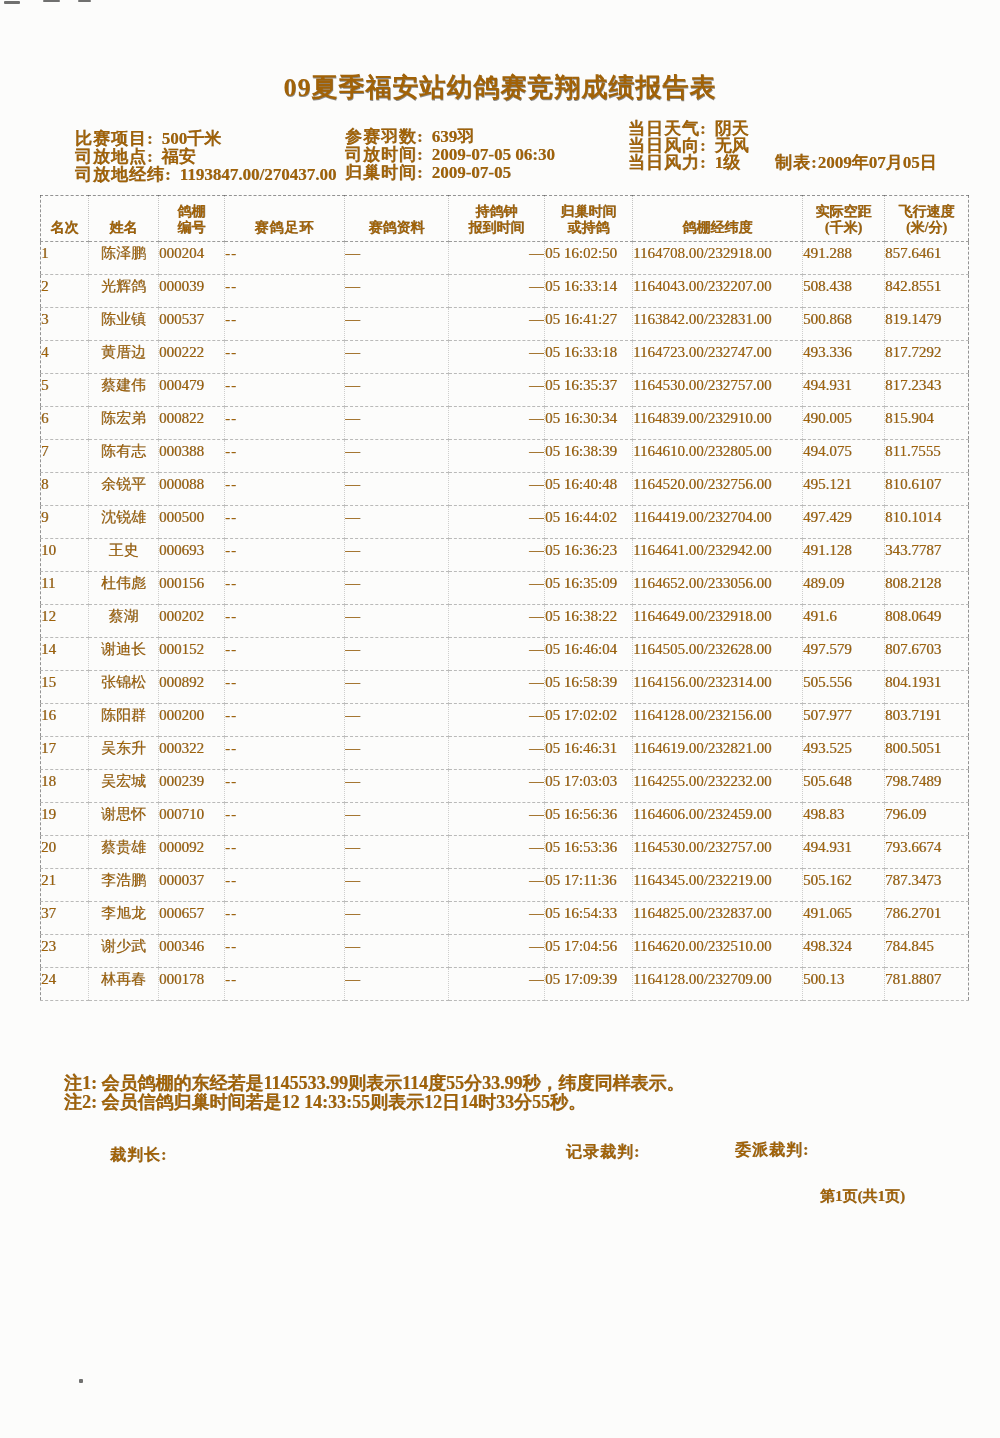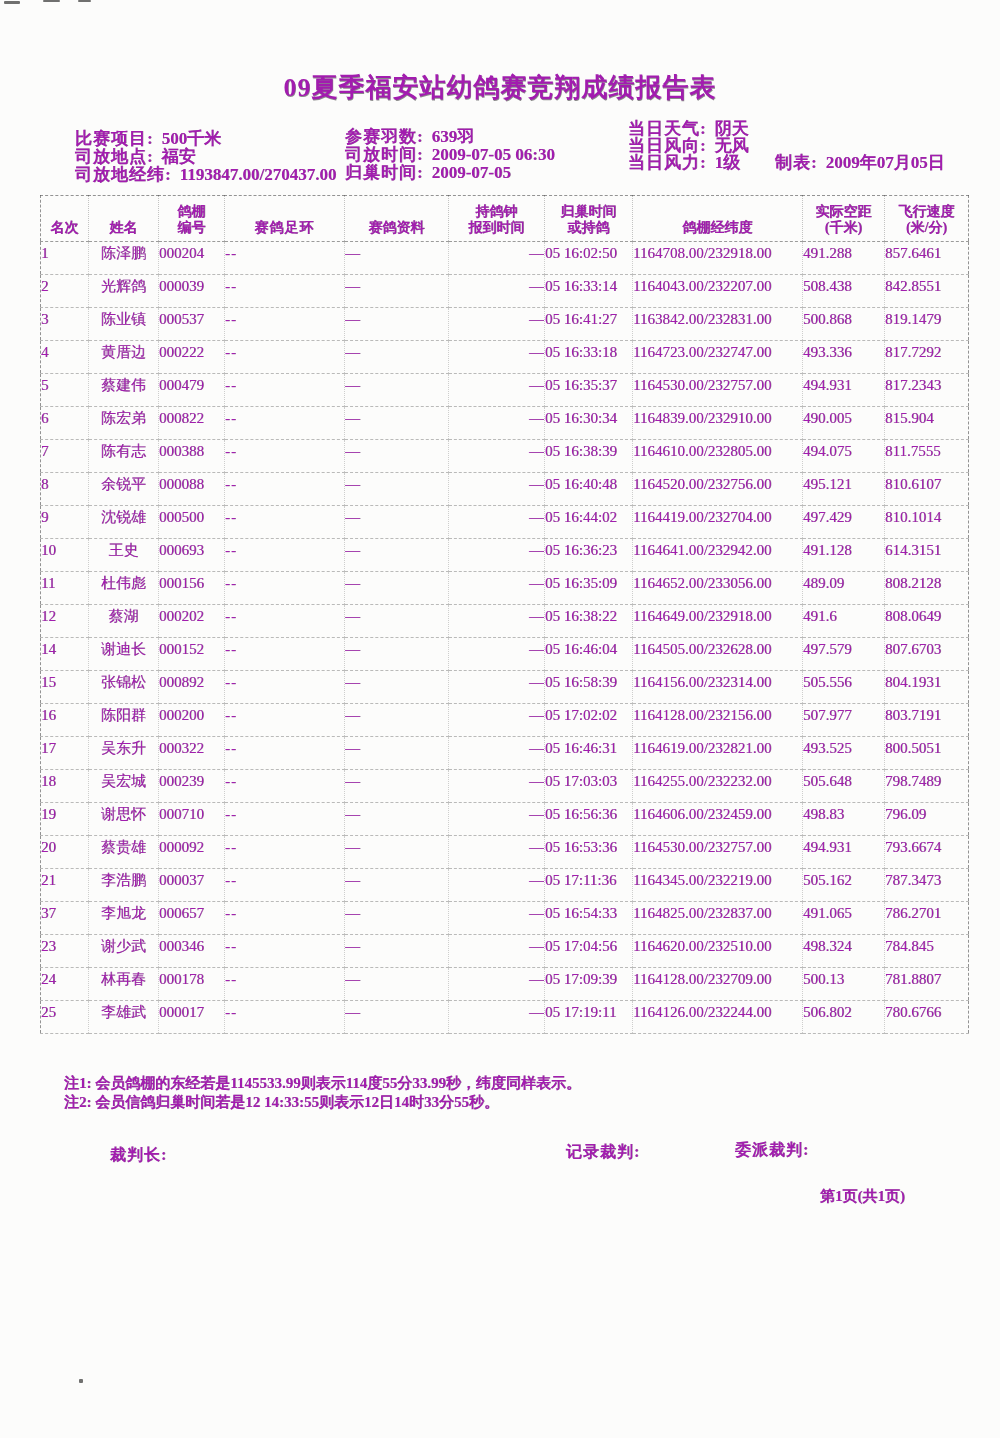--- a/index.html
+++ b/index.html
@@ -2,21 +2,21 @@
 <html><head>
 <meta charset="utf-8">
 <style>
   html,body{margin:0;padding:0;background:#ffffff;}
   .page{
     position:relative;
     width:1000px;height:1438px;
     background:#fcfcfb;
     overflow:hidden;
     font-family:"Liberation Serif","DejaVu Serif",serif;
-    color:#a21caf;
+    color:#a16207;
   }
   
   .artifact{position:absolute;background:#4c4c4c;border-radius:1px;opacity:.8;}
 
   
   .title{
     position:absolute;left:0;top:70px;width:1000px;
     text-align:center;font-size:26px;font-weight:bold;
     letter-spacing:1px;margin:0;
     text-shadow:0.5px 0.5px 0.6px rgba(0,0,0,.45);
@@ -24,21 +24,21 @@
 
   
   .info{position:absolute;font-size:17px;font-weight:bold;line-height:18px;white-space:nowrap;
         text-shadow:0.4px 0.4px 0.5px rgba(0,0,0,.35);}
   .info-left{left:75px;top:130px;}
   .info-mid{left:345px;top:128px;}
   .info-right{left:628px;top:120px;line-height:17px;}
   .info .lbl{margin-right:8px;letter-spacing:1px;}
   .made-by{position:absolute;left:775px;top:151px;font-size:17px;font-weight:bold;white-space:nowrap;
            text-shadow:0.4px 0.4px 0.5px rgba(0,0,0,.35);}
-  .made-by .lbl{margin-right:8px;letter-spacing:1px;}
+  .made-by .lbl{letter-spacing:1px;}
 
   
   table.results{
     position:absolute;left:40px;top:195px;width:928px;
     border-collapse:collapse;table-layout:fixed;
     border:1px dashed rgba(90,90,90,.65);
   }
   table.results th{
     height:46px;box-sizing:border-box;
     vertical-align:bottom;padding:0 0 5px 0;
@@ -65,21 +65,21 @@
   .col-loft_no{padding-left:2px;text-align:left;}
   .col-ring{padding-left:2px;text-align:left;letter-spacing:1px;margin-left:43px;}
   .col-info{padding-left:16px;text-align:left;}
   td.col-clock_report{text-align:right;padding-right:4px;}
   .col-home_time{padding-left:4px;text-align:left;}
   .col-coords{padding-left:4px;text-align:left;}
   .col-distance{padding-left:8px;text-align:left;}
   .col-speed{padding-left:6px;text-align:left;}
 
   
-  .notes{position:absolute;left:64px;top:1074px;font-size:15px;font-weight:bold;line-height:19px;
+  .notes{position:absolute;left:64px;top:1074px;font-size:18px;font-weight:bold;line-height:19px;
          text-shadow:0.4px 0.4px 0.4px rgba(0,0,0,.35);}
   .note-line{white-space:nowrap;}
 
   
   .sig{position:absolute;font-size:16px;font-weight:bold;letter-spacing:1px;
        text-shadow:0.4px 0.4px 0.4px rgba(0,0,0,.35);}
   .sig-0{left:110px;top:1145px;}
   .sig-1{left:566px;top:1142px;}
   .sig-2{left:735px;top:1140px;}
   .page-label{position:absolute;left:820px;top:1187px;font-size:15px;font-weight:bold;
@@ -263,21 +263,21 @@
         <tr>
           <td class="col-rank">10</td>
           <td class="col-name">王史</td>
           <td class="col-loft_no">000693</td>
           <td class="col-ring">--</td>
           <td class="col-info">—</td>
           <td class="col-clock_report">—</td>
           <td class="col-home_time">05 16:36:23</td>
           <td class="col-coords">1164641.00/232942.00</td>
           <td class="col-distance">491.128</td>
-          <td class="col-speed">614.3151</td>
+          <td class="col-speed">343.7787</td>
         </tr>
         <tr>
           <td class="col-rank">11</td>
           <td class="col-name">杜伟彪</td>
           <td class="col-loft_no">000156</td>
           <td class="col-ring">--</td>
           <td class="col-info">—</td>
           <td class="col-clock_report">—</td>
           <td class="col-home_time">05 16:35:09</td>
           <td class="col-coords">1164652.00/233056.00</td>
@@ -421,32 +421,20 @@
           <td class="col-name">林再春</td>
           <td class="col-loft_no">000178</td>
           <td class="col-ring">--</td>
           <td class="col-info">—</td>
           <td class="col-clock_report">—</td>
           <td class="col-home_time">05 17:09:39</td>
           <td class="col-coords">1164128.00/232709.00</td>
           <td class="col-distance">500.13</td>
           <td class="col-speed">781.8807</td>
         </tr>
-        <tr>
-          <td class="col-rank">25</td>
-          <td class="col-name">李雄武</td>
-          <td class="col-loft_no">000017</td>
-          <td class="col-ring">--</td>
-          <td class="col-info">—</td>
-          <td class="col-clock_report">—</td>
-          <td class="col-home_time">05 17:19:11</td>
-          <td class="col-coords">1164126.00/232244.00</td>
-          <td class="col-distance">506.802</td>
-          <td class="col-speed">780.6766</td>
-        </tr>
       </tbody>
   </table>
 
   <div class="notes" id="notes">
       <div class="note-line">注1: 会员鸽棚的东经若是1145533.99则表示114度55分33.99秒，纬度同样表示。</div>
       <div class="note-line">注2: 会员信鸽归巢时间若是12 14:33:55则表示12日14时33分55秒。</div>
     </div>
 
   <span class="sig sig-0">裁判长:</span>
   <span class="sig sig-1">记录裁判:</span>

